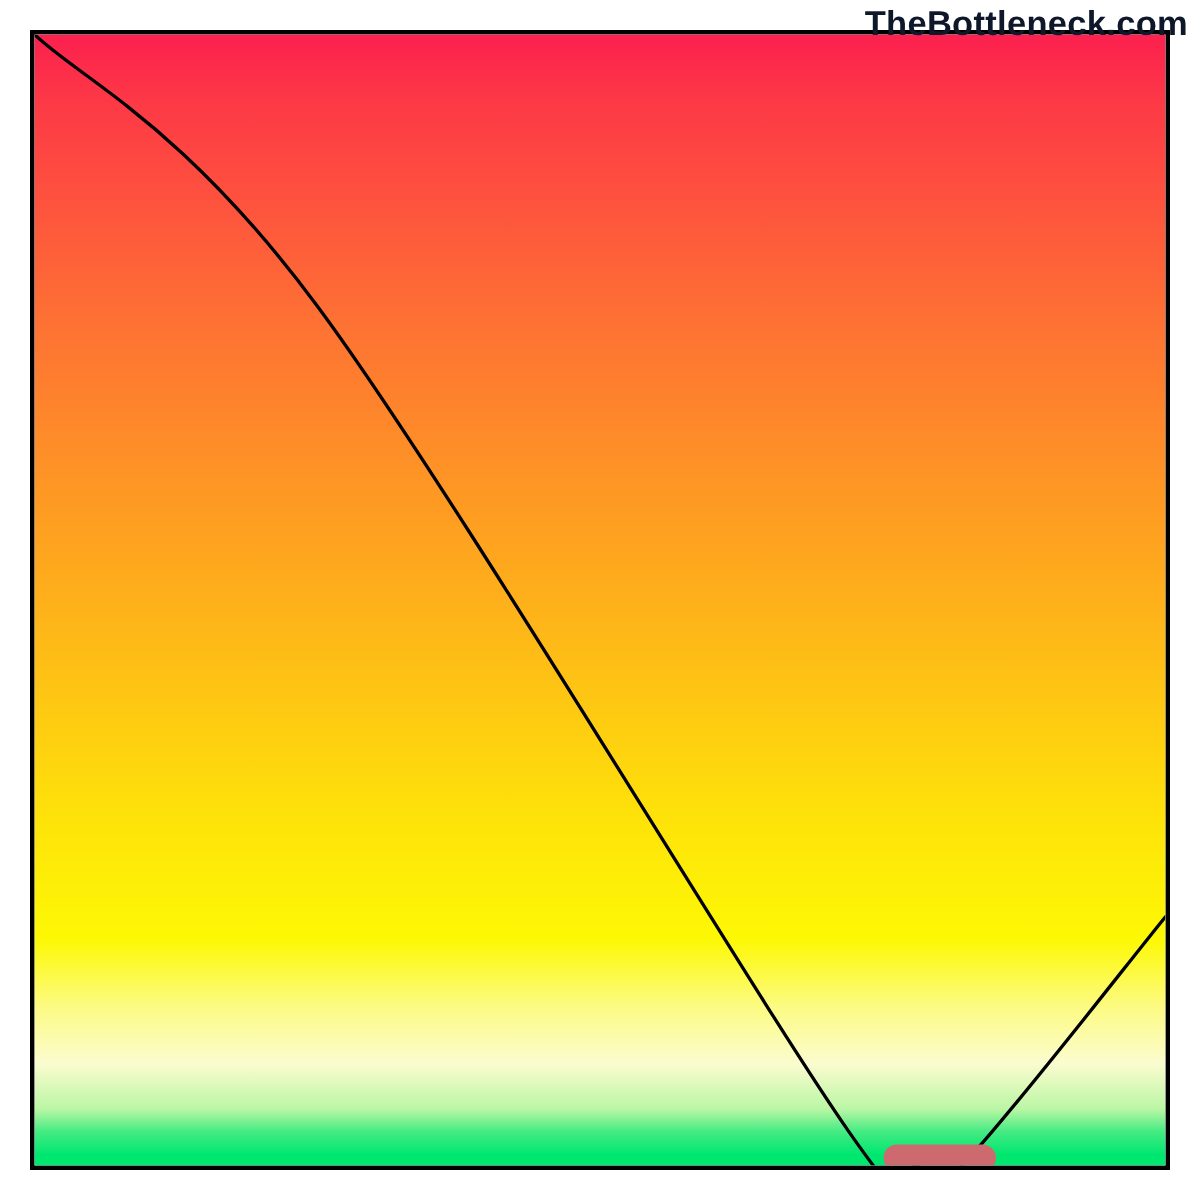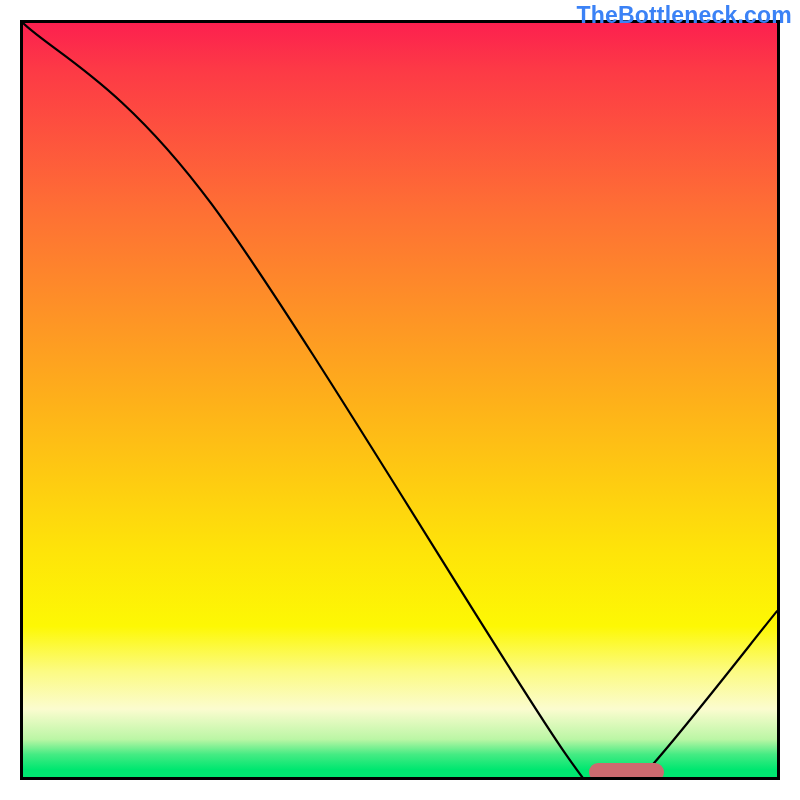--- a/index.html
+++ b/index.html
@@ -12,21 +12,21 @@
     height: 800px;
     background: #ffffff;
   }
 
   .attribution {
     position: absolute;
     top: 2px;
     right: 8px;
     font-size: 23px;
     font-weight: bold;
-    color: #3b82f6;
+    color: #0f172a;
     letter-spacing: 0.2px;
     z-index: 3;
   }
 
   .plot-outer {
     position: absolute;
     left: 20px;
     right: 20px;
     top: 20px;
     bottom: 20px;

